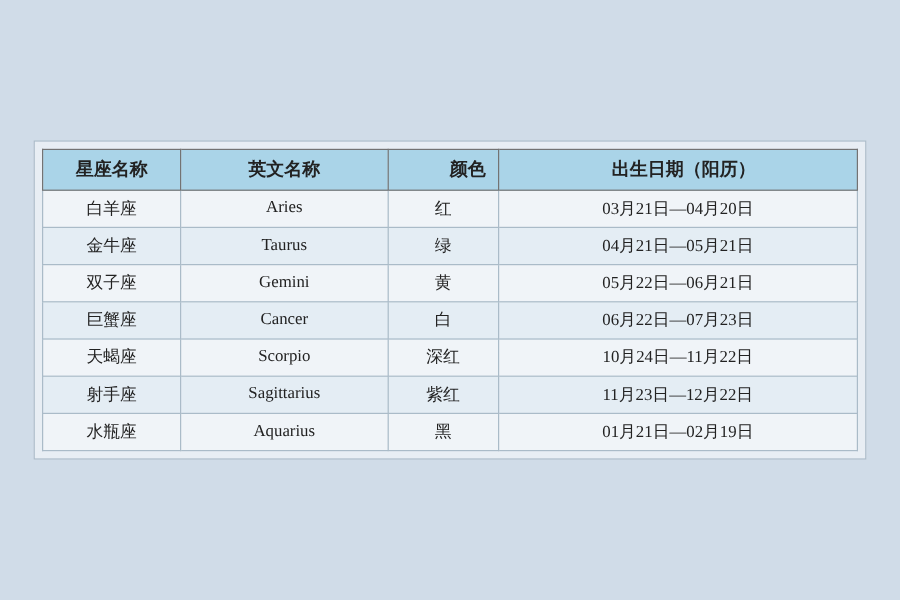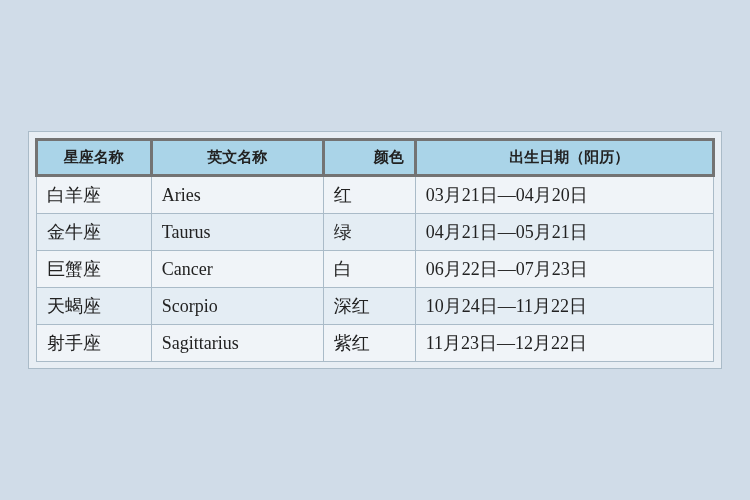--- a/index.html
+++ b/index.html
@@ -20,32 +20,33 @@
       padding: 6px;
     }
 
     table {
       border-collapse: collapse;
       width: 680px;
     }
 
     thead tr th {
       background-color: #aad4e8;
-      border: 3px solid #737373;
+      border: 1px solid #737373;
       padding: 7px 10px;
       text-align: center;
       font-size: 15px;
       color: #222;
       font-weight: bold;
     }
 
     tbody tr td {
       border: 1px solid #aabbc8;
       padding: 6px 10px;
-      font-size: 18px;
+      text-align: center;
+      font-size: 14px;
       color: #222;
       background-color: #f0f4f8;
     }
 
     tbody tr:nth-child(even) td {
       background-color: #e4edf4;
     }
 
     .col-zh { width: 100px; }
     .col-en { width: 150px; }
@@ -72,32 +73,44 @@
           <td>红</td>
           <td>03月21日—04月20日</td>
         </tr>
         <tr>
           <td>金牛座</td>
           <td>Taurus</td>
           <td>绿</td>
           <td>04月21日—05月21日</td>
         </tr>
         <tr>
+          <td>双子座</td>
+          <td>Gemini</td>
+          <td>黄</td>
+          <td>05月22日—06月21日</td>
+        </tr>
+        <tr>
           <td>巨蟹座</td>
           <td>Cancer</td>
           <td>白</td>
           <td>06月22日—07月23日</td>
         </tr>
         <tr>
           <td>天蝎座</td>
           <td>Scorpio</td>
           <td>深红</td>
           <td>10月24日—11月22日</td>
         </tr>
         <tr>
           <td>射手座</td>
           <td>Sagittarius</td>
           <td>紫红</td>
           <td>11月23日—12月22日</td>
         </tr>
+        <tr>
+          <td>水瓶座</td>
+          <td>Aquarius</td>
+          <td>黑</td>
+          <td>01月21日—02月19日</td>
+        </tr>
       </tbody>
   </table>
 </div>
 
 </body></html>

